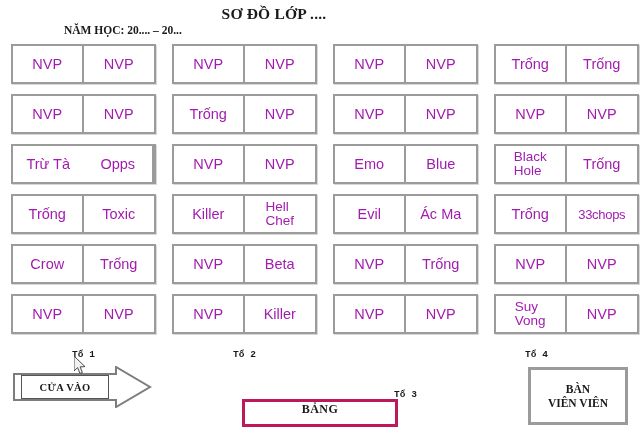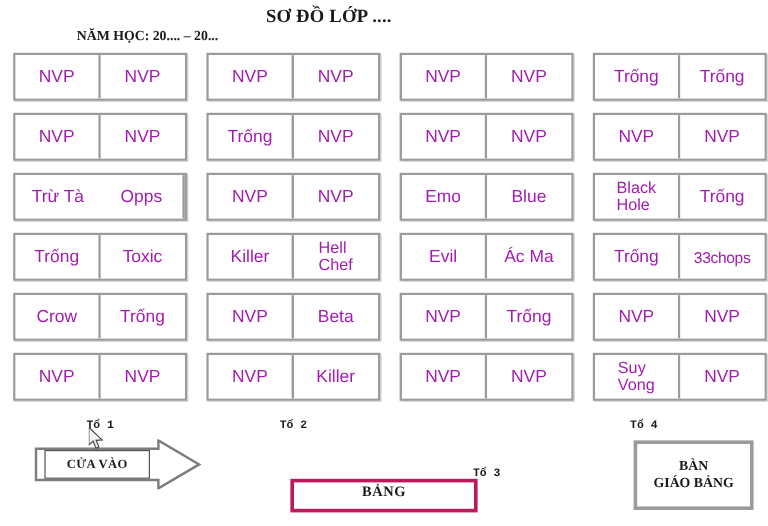--- a/index.html
+++ b/index.html
@@ -112,21 +112,21 @@
     font-size: 9.5px;
   }
   .group-label[data-col="0"] { left: 11px; }
   .group-label[data-col="1"] { left: 172px; }
   .group-label[data-col="2"] { left: 333px; margin-top: 40px; }
   .group-label[data-col="3"] { left: 464px; }
 
   
   #entrance {
     position: absolute;
-    left: 28px;
+    left: 12px;
     top: 366px;
     width: 140px;
     height: 42px;
   }
   #entrance svg {
     position: absolute;
     left: 0;
     top: 0;
   }
   #entrance-label {
@@ -326,18 +326,18 @@
   </svg>
   <div id="entrance-label">CỬA VÀO</div>
 </div>
 
 <div id="board">
   <span id="board-label">BẢNG</span>
 </div>
 
 <div id="teacher-desk">
   <span id="teacher-desk-label">BÀN
-GIÁO BẢNG</span>
+VIÊN VIÊN</span>
 </div>
 
 <svg id="cursor" viewBox="0 0 13 19">
   <polygon points="0,0 0,15 3.6,11.6 6,17.5 8.4,16.4 6.1,10.9 11,10.6" fill="#f2f2f2" stroke="#4a4a4a" stroke-width="1"></polygon>
 </svg>
 
 </body></html>

